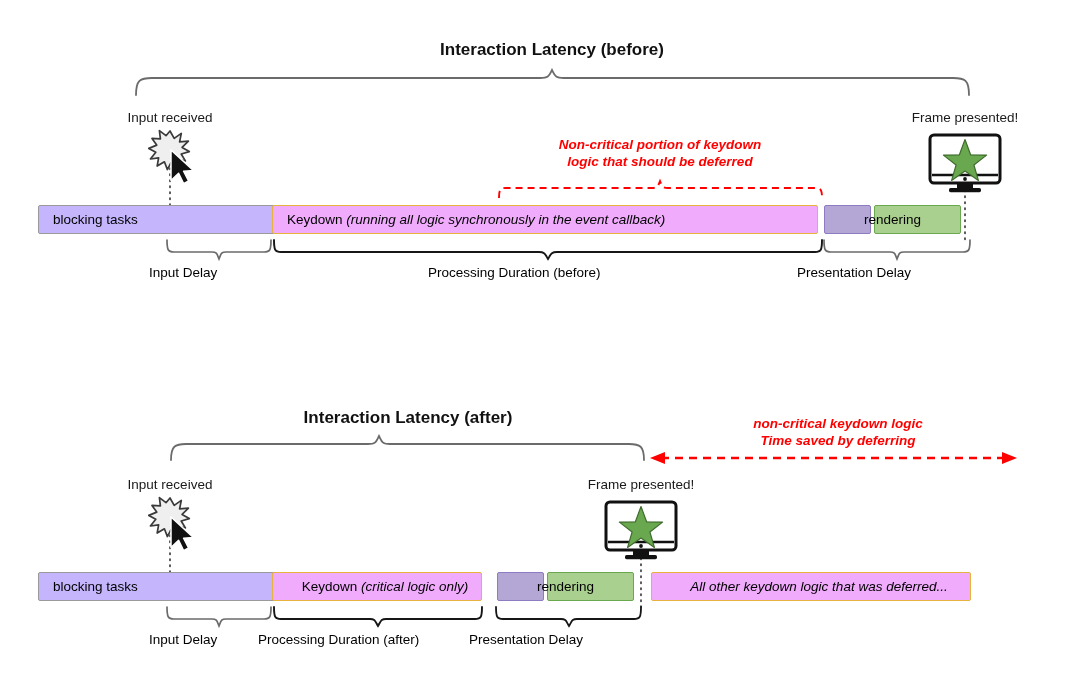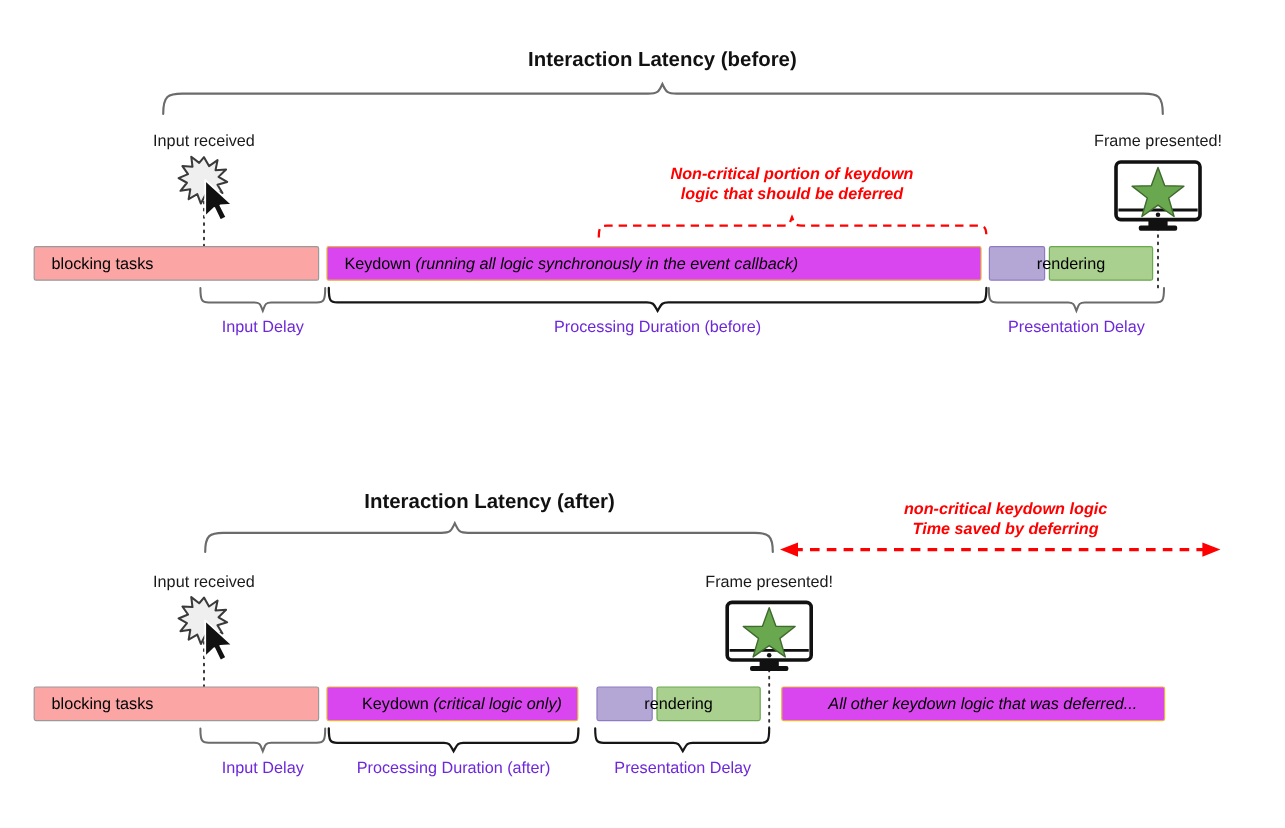--- a/index.html
+++ b/index.html
@@ -18,40 +18,40 @@
   .diagram-title{
     font-size:17px;font-weight:bold;color:#111;
     text-align:center;white-space:nowrap;
   }
 
   
   .caption{
     font-size:13.5px;color:#1a1a1a;text-align:center;white-space:nowrap;
   }
   .brace-label{
-    font-size:13.5px;color:#6d28d9;text-align:center;white-space:nowrap;
+    font-size:13.5px;color:#000000;text-align:left;white-space:nowrap;
   }
 
   
   .red-note{
     font-size:13.5px;font-weight:bold;font-style:italic;color:#ff0000;
     text-align:center;line-height:1.28;white-space:nowrap;
   }
 
   
   .bar{
     position:absolute;height:29px;box-sizing:border-box;
     border:1.6px solid #999;border-radius:2px;
     display:flex;align-items:center;
     font-size:13.5px;
   }
   .bar .bar-text{padding-left:14px;white-space:nowrap;}
   .bar.center .bar-text{padding-left:16px;width:100%;text-align:center;}
-  .bar-grey{background:#fca5a5;border-color:#9a9a9a;}
-  .bar-yellow{background:#d946ef;border-color:#e7b33c;}
+  .bar-grey{background:#c4b5fd;border-color:#9a9a9a;margin-left:10px;}
+  .bar-yellow{background:#f0abfc;border-color:#e7b33c;}
   .bar-purple{background:#b4a7d6;border-color:#8e7cc3;}
   .bar-green{background:#a9d08e;border-color:#6aa84f;}
   .italic{font-style:italic;}
 
   
   .render-label{
     position:absolute;height:29px;display:flex;align-items:center;
     justify-content:center;font-size:13.5px;color:#000;
     pointer-events:none;white-space:nowrap;
   }

